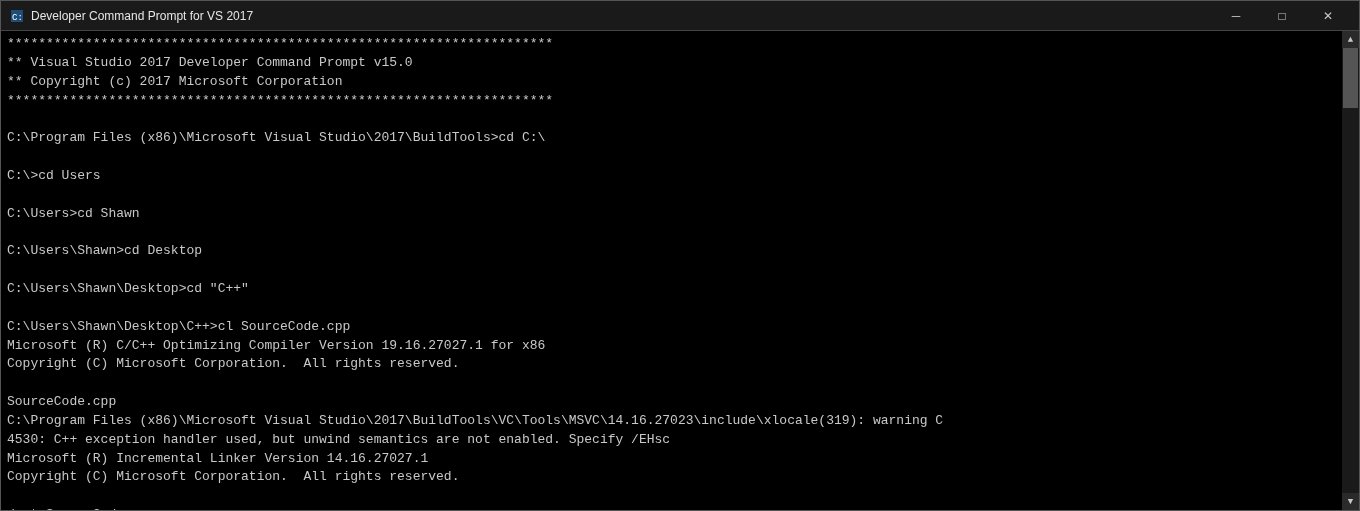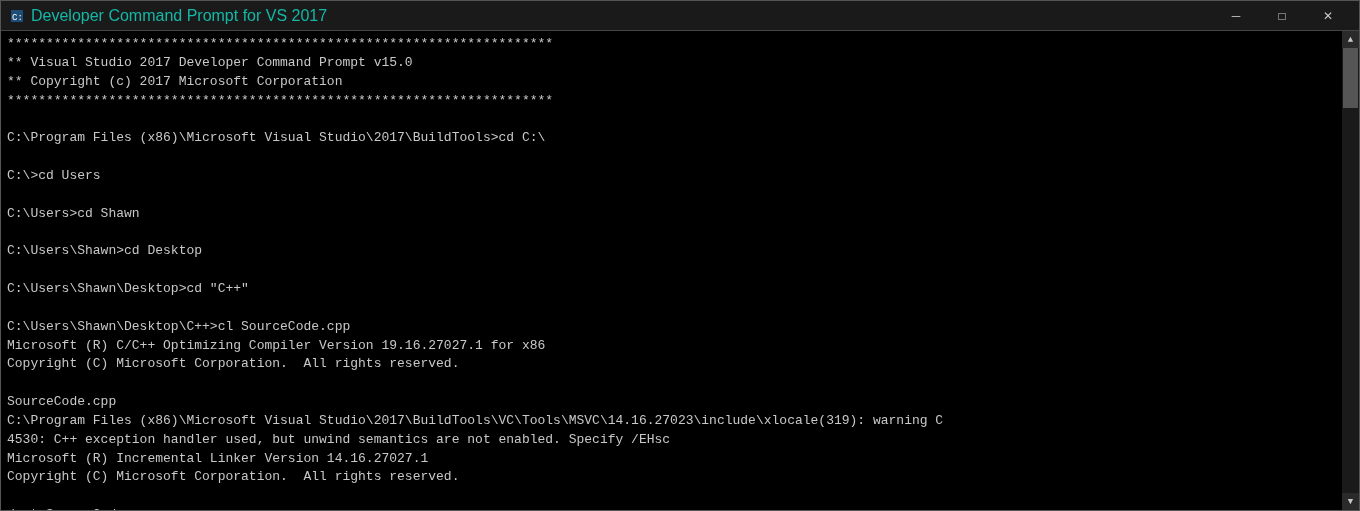--- a/index.html
+++ b/index.html
@@ -48,23 +48,23 @@
       align-items: center;
       justify-content: center;
     }
 
     .title-bar-icon svg {
       width: 14px;
       height: 14px;
     }
 
     .title-bar-title {
-      color: #14b8a6;
+      color: #e5e5e5;
       font-family: 'Segoe UI', Arial, sans-serif;
-      font-size: 16px;
+      font-size: 12px;
     }
 
     .title-bar-controls {
       display: flex;
       gap: 0;
     }
 
     .title-bar-btn {
       width: 46px;
       height: 30px;

